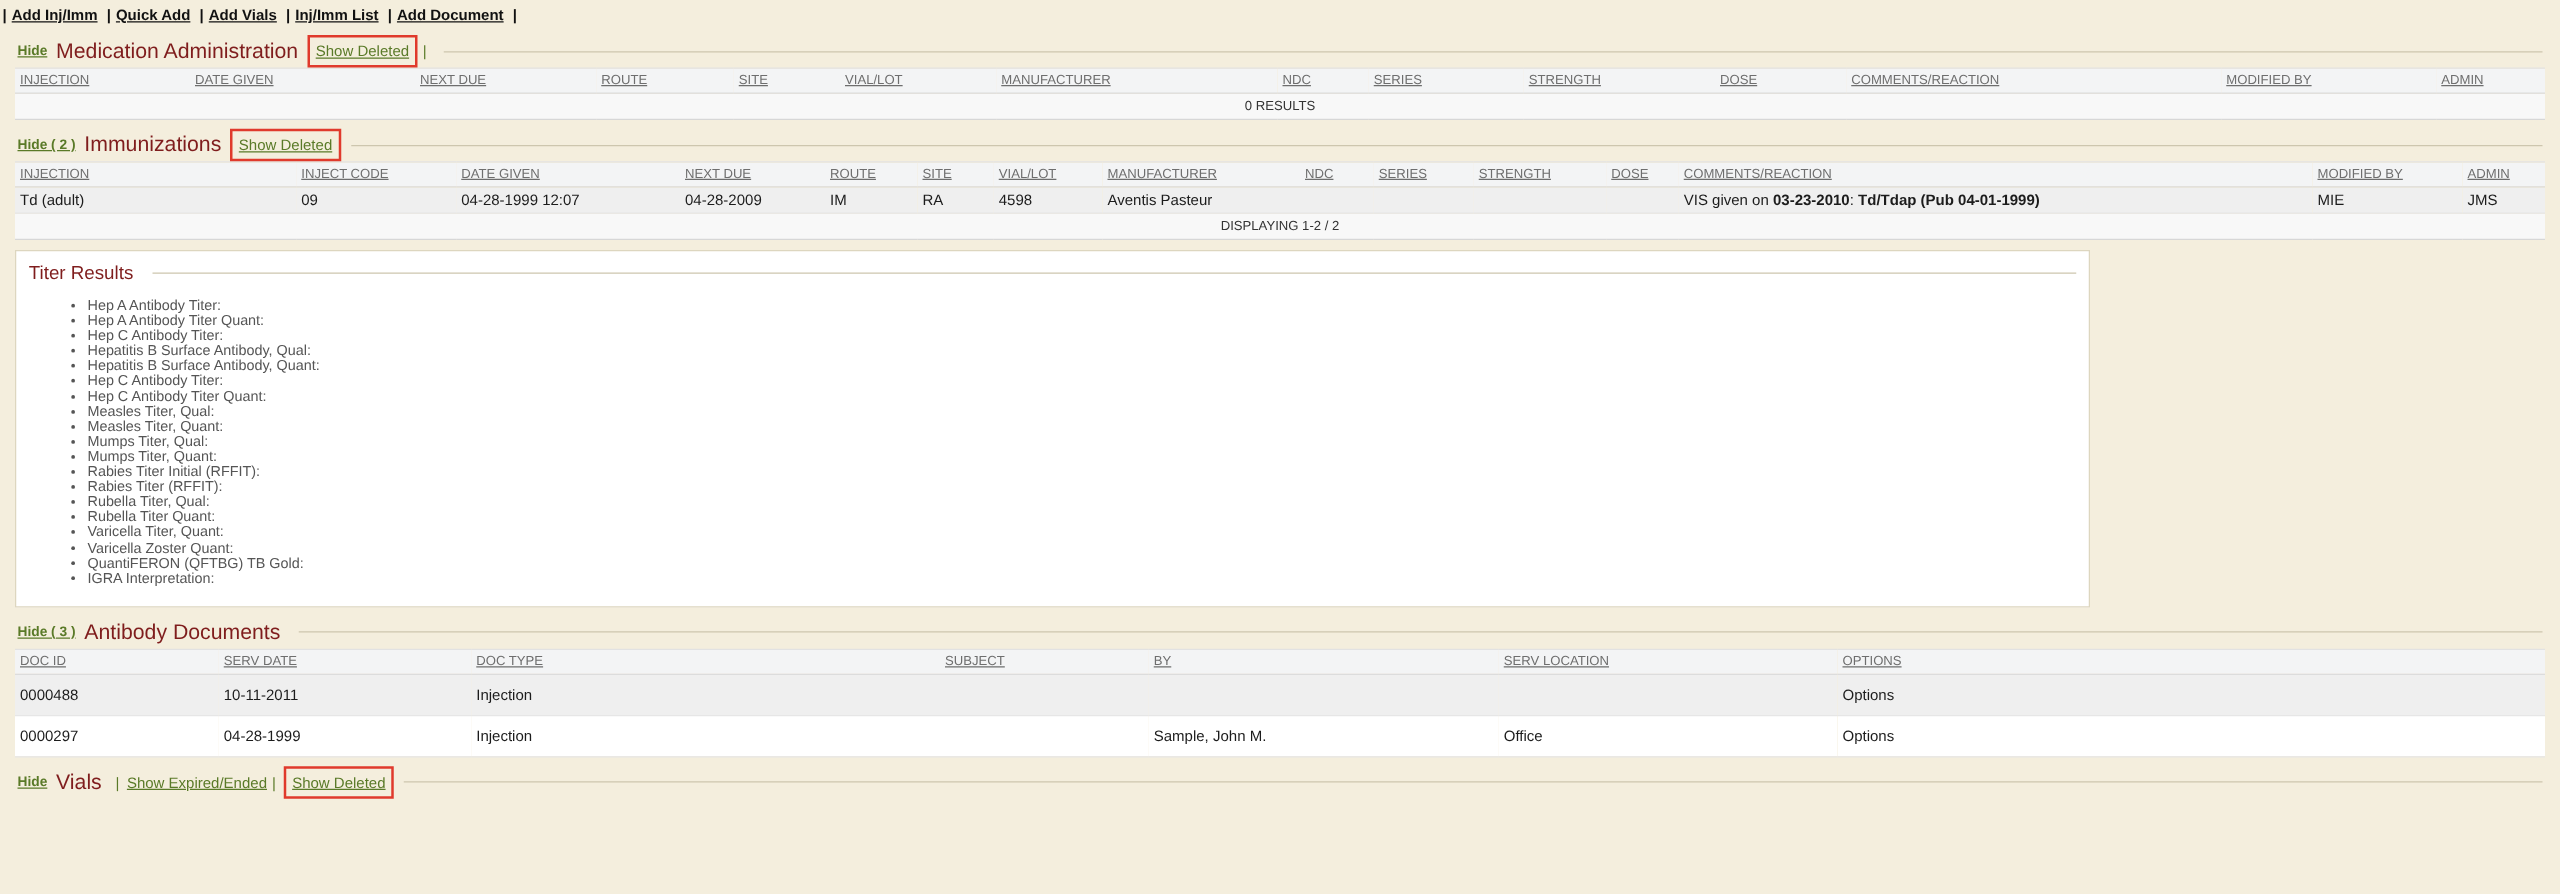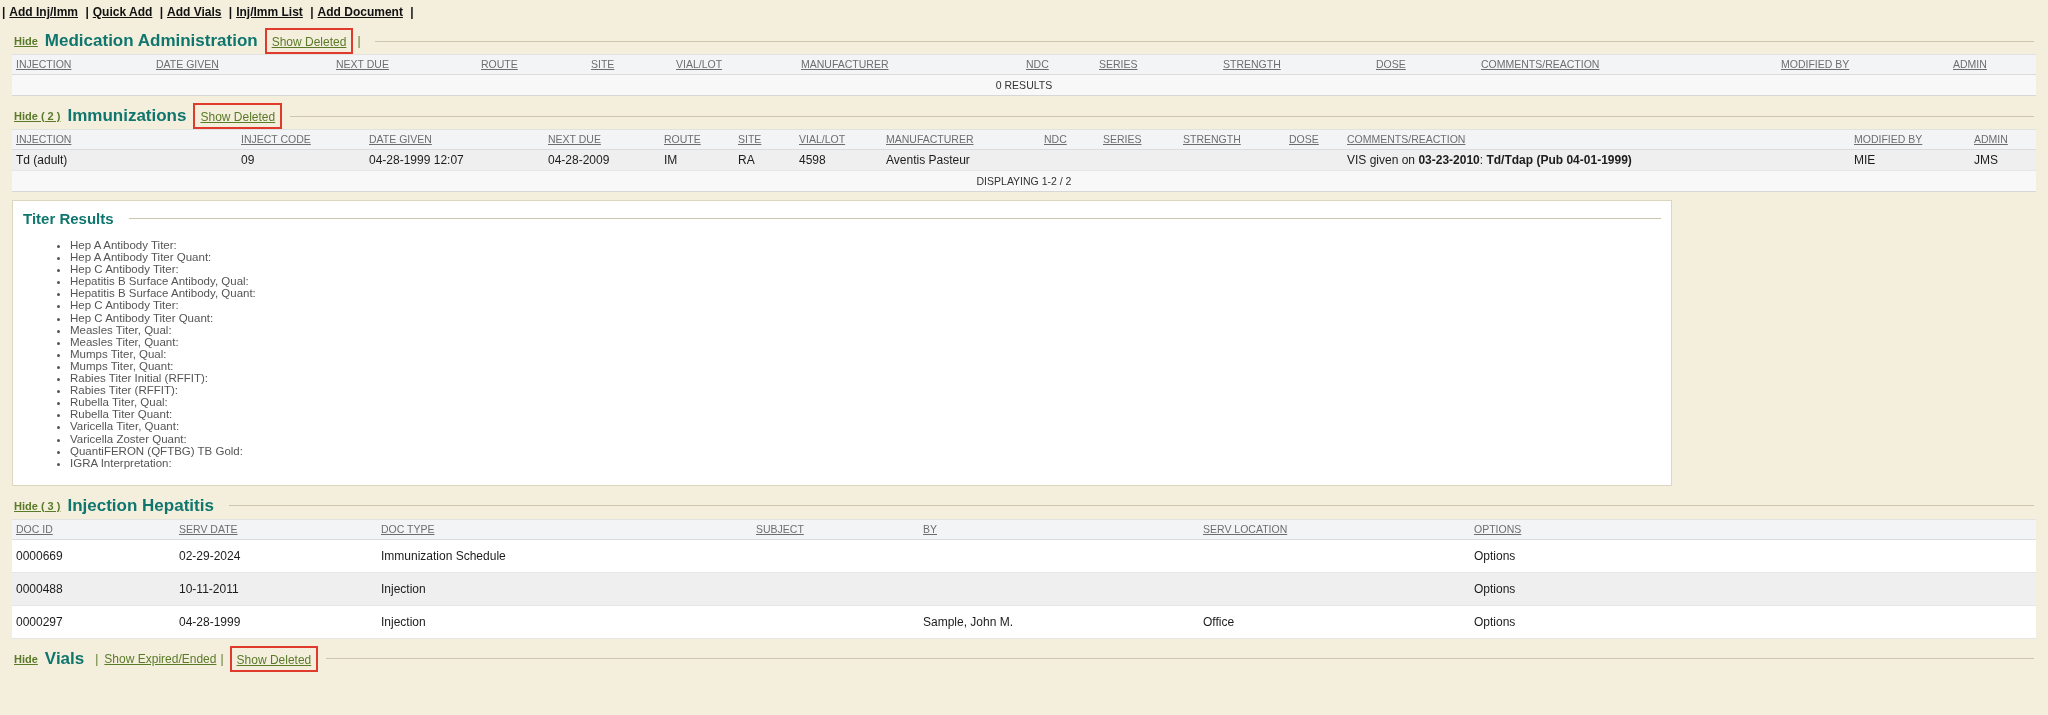--- a/index.html
+++ b/index.html
@@ -11,21 +11,21 @@
     color:#222;
   }
   
   .top-nav { padding:5px 10px 2px 0; font-size:12px; font-weight:bold; color:#111; white-space:nowrap; }
   .top-nav a { color:#111; text-decoration:underline; cursor:pointer; margin:0 2px; }
   .top-nav .sep { margin:0 2px; font-weight:bold; }
 
   
   .section-header { display:flex; align-items:center; padding:0 14px; margin-top:9px; height:22px; white-space:nowrap; }
   .hide-link { color:#5a7a28; font-weight:bold; text-decoration:underline; font-size:11px; cursor:pointer; margin-right:7px; }
-  .section-title { color:#0f766e; font-weight:bold; font-size:17px; margin-right:7px; }
+  .section-title { color:#7f1d1d; font-weight:normal; font-size:17px; margin-right:7px; }
   .show-link { color:#5a7a28; text-decoration:underline; font-size:12px; cursor:pointer; }
   .red-box { border:2px solid #e03a2c; padding:2px 5px; display:inline-block; }
   .hdr-sep { color:#5a7a28; font-size:12px; margin:0 6px 0 4px; }
   .rule { flex:1 1 auto; border-top:1px solid #cdc6ae; height:0; margin-left:8px; }
 
   
   table { width:2024px; margin:2px 12px 0 12px; border-collapse:collapse; table-layout:fixed; }
   thead th {
     background:#f3f4f5; color:#6e6e6e; font-size:10.5px; font-weight:normal;
     text-align:left; text-decoration:underline; padding:3px 4px 4px 4px;
@@ -206,21 +206,21 @@
     <li>Rubella Titer Quant:</li>
     <li>Varicella Titer, Quant:</li>
     <li>Varicella Zoster Quant:</li>
     <li>QuantiFERON (QFTBG) TB Gold:</li>
     <li>IGRA Interpretation:</li>
   </ul>
 </div>
 
 <div class="section-header">
   <a class="hide-link">Hide ( 3 )</a>
-  <span class="section-title">Injection Hepatitis</span>
+  <span class="section-title">Antibody Documents</span>
   <span class="rule"></span>
 </div>
 <table class="docs-table">
   <colgroup>
     <col style="width:163px">
       <col style="width:202px">
       <col style="width:375px">
       <col style="width:167px">
     <col style="width:280px">
       <col style="width:271px">
@@ -231,29 +231,20 @@
       <th>DOC ID</th>
       <th>SERV DATE</th>
       <th>DOC TYPE</th>
       <th>SUBJECT</th>
       <th>BY</th>
       <th>SERV LOCATION</th>
       <th>OPTIONS</th>
     </tr>
   </thead>
   <tbody>
-    <tr>
-      <td>0000669</td>
-      <td>02-29-2024</td>
-      <td>Immunization Schedule</td>
-      <td></td>
-      <td></td>
-      <td></td>
-      <td class="options-cell">Options</td>
-    </tr>
     <tr class="even">
       <td>0000488</td>
       <td>10-11-2011</td>
       <td>Injection</td>
       <td></td>
       <td></td>
       <td></td>
       <td class="options-cell">Options</td>
     </tr>
     <tr>

